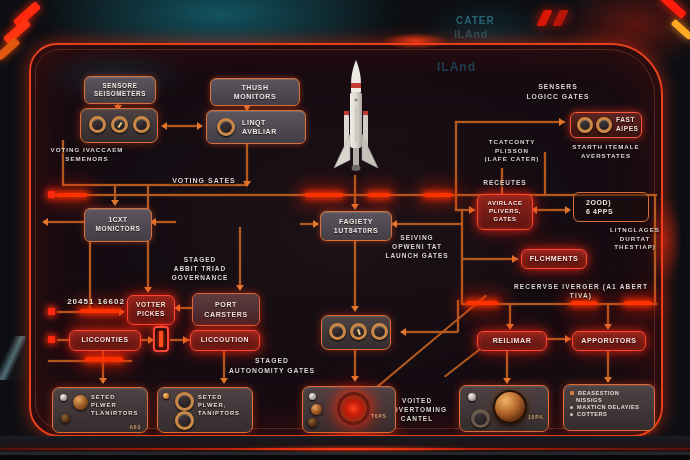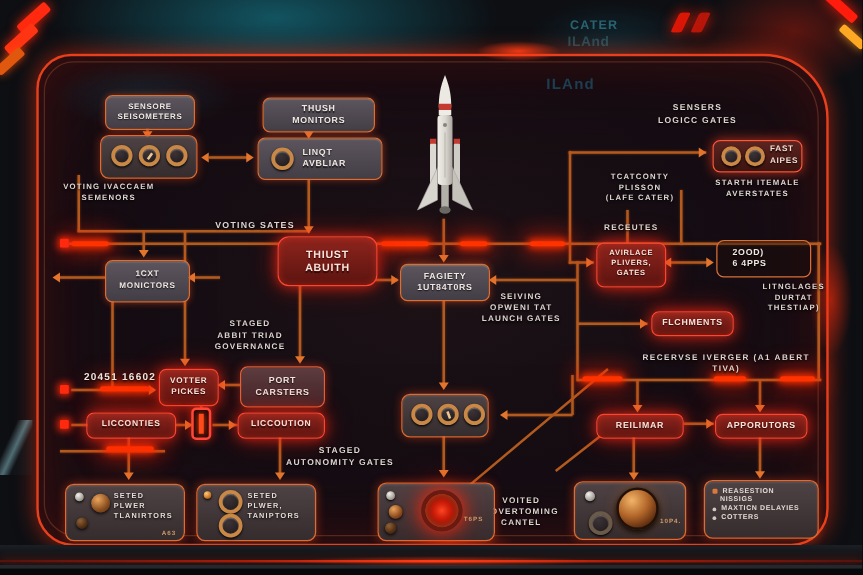--- a/index.html
+++ b/index.html
@@ -199,22 +199,20 @@
 AVBLIAR</span>
   </div>
 
   <div class="abs box" style="left:570px;top:112px;width:72px;height:26px;font-size:6.5px;background:linear-gradient(180deg,#5c2420,#3c1410);border:1.5px solid #ff5838;color:#f4ded4;box-shadow:0 0 9px rgba(255,60,30,.7);justify-content:flex-start;padding-left:6px;box-sizing:border-box;">
     <span class="ring" style="display:inline-block;width:10px;height:10px;margin-right:3px;"></span>
     <span class="ring" style="display:inline-block;width:10px;height:10px;margin-right:4px;"></span>
     <span style="white-space:pre-line;text-align:left;">FAST
 AIPES</span>
   </div>
 
-  <div class="abs box redbox" style="left:222px;top:189px;width:78px;height:38px;font-size:8.5px;border-radius:9px;">THIUST
-ABUITH</div>
   <div class="abs box slate" style="left:84px;top:208px;width:66px;height:32px;font-size:6.5px;">1CXT
 MONICTORS</div>
   <div class="abs box slate" style="left:320px;top:211px;width:70px;height:28px;font-size:7px;">FAGIETY
 1UT84T0RS</div>
   <div class="abs box redbox" style="left:477px;top:194px;width:54px;height:34px;font-size:6px;">AVIRLACE
 PLIVERS,
 GATES</div>
   <div class="abs box outline" style="left:573px;top:192px;width:76px;height:30px;font-size:7px;justify-content:flex-start;text-align:left;padding-left:12px;box-sizing:border-box;">2OOD)
 6 4PPS</div>
   <div class="abs box redbox" style="left:521px;top:249px;width:64px;height:18px;font-size:7px;">FLCHMENTS</div>

